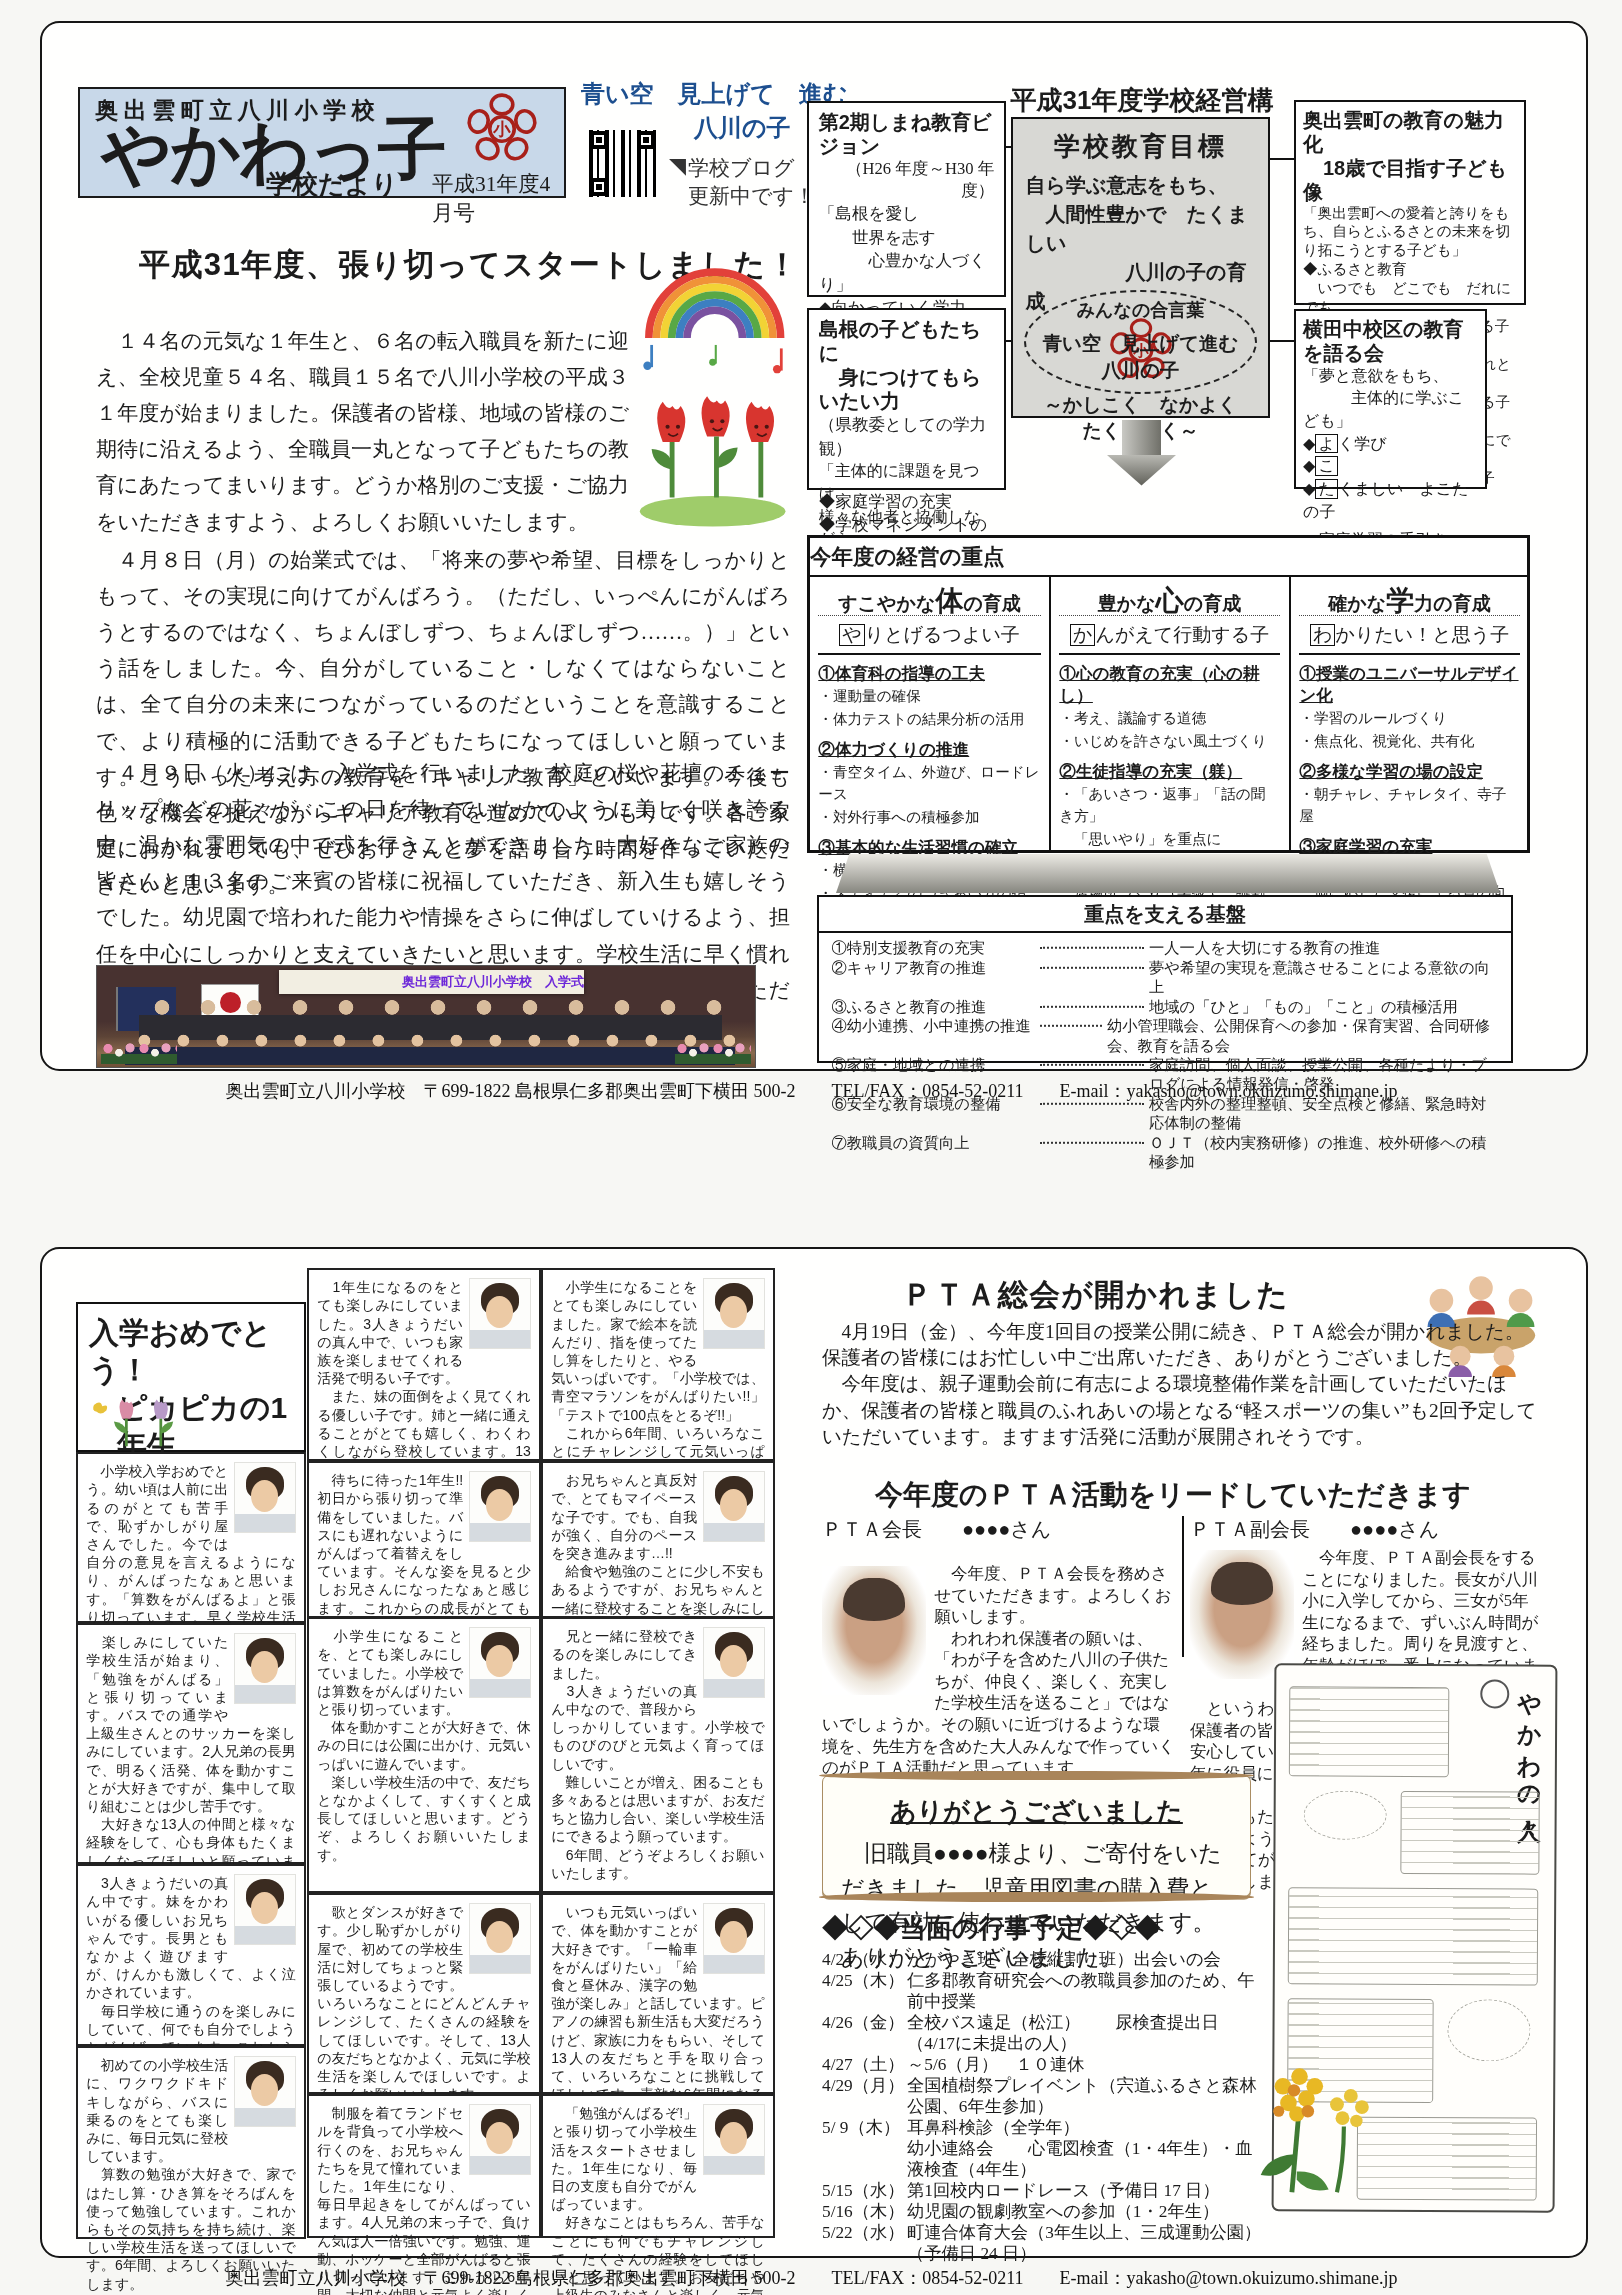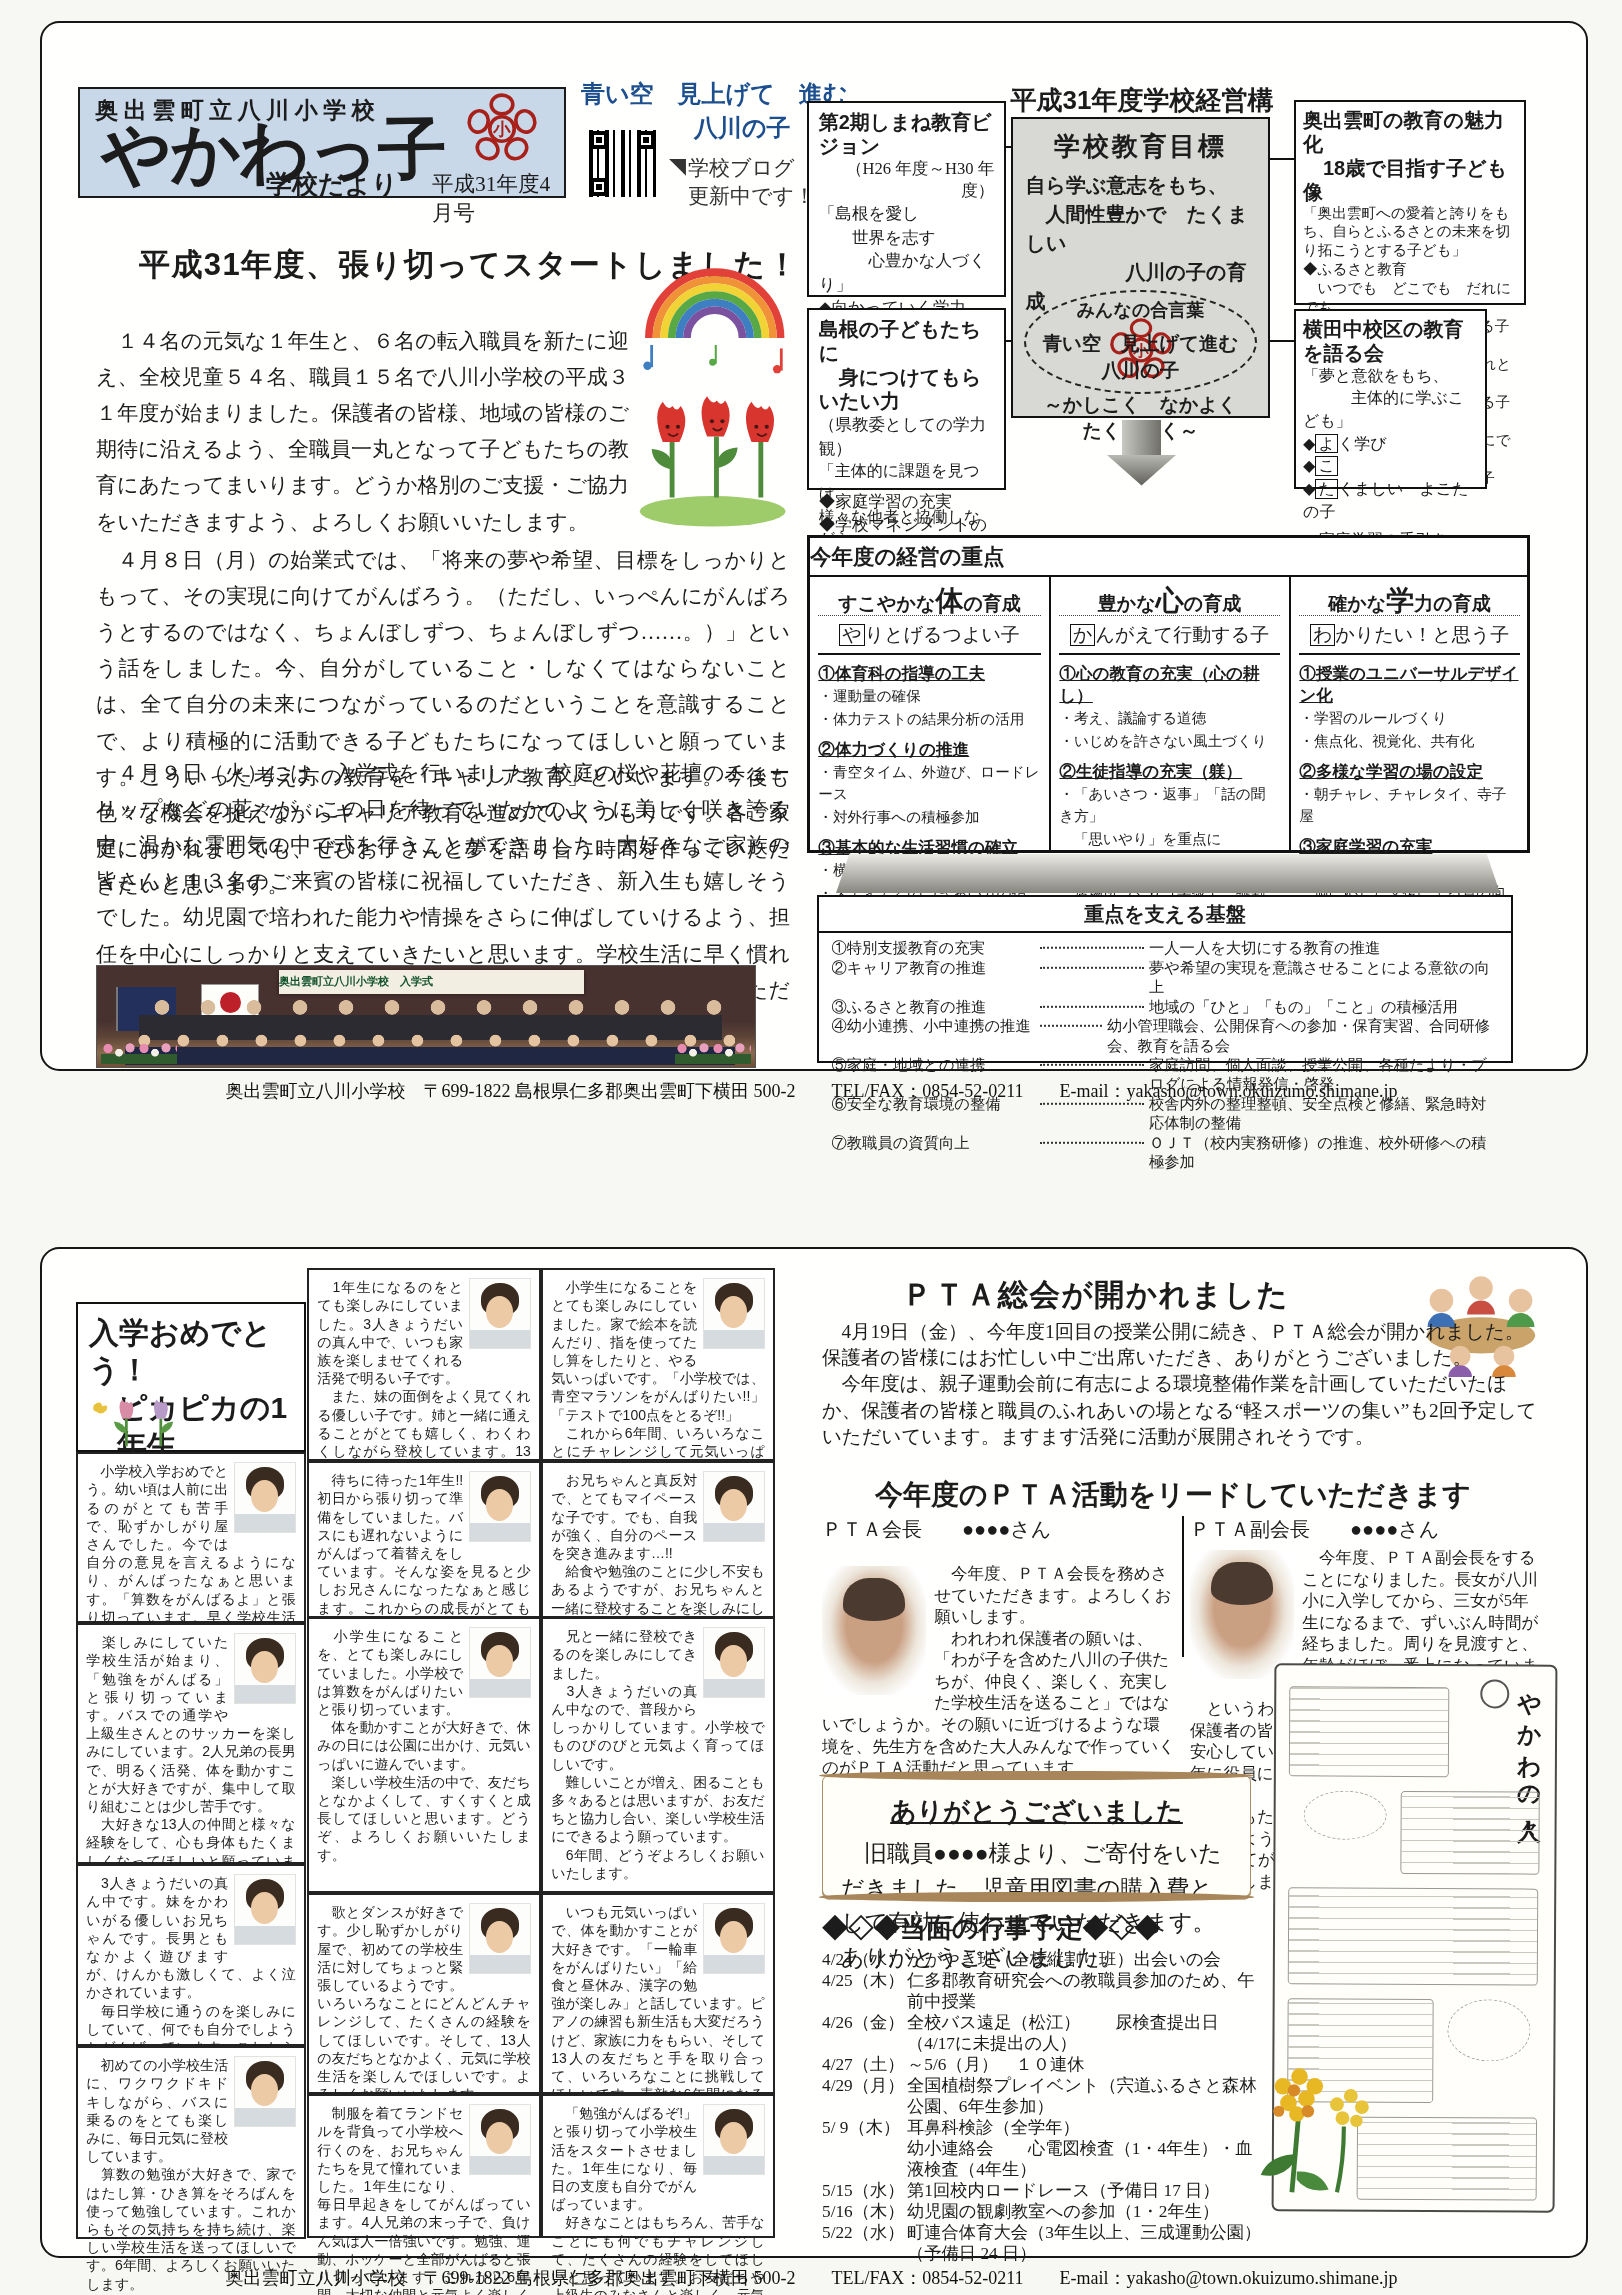--- a/index.html
+++ b/index.html
@@ -55,21 +55,21 @@
   .pedestal{background:linear-gradient(#eceae4,#86867f);clip-path:polygon(2% 0,98% 0,100% 100%,0 100%)}
   .kiban{border:2.1px solid #111;background:#fff;padding:4.2px 12.5px}
   .kb-title{font-size:20px;font-weight:800;text-align:center;border-bottom:2.1px solid #111;padding-bottom:2.8px;margin:0 -12.5px 5.5px}
   .kb-row{display:flex;align-items:baseline;font-size:15.3px;line-height:19.4px}
   .kb-lab{flex:0 0 208px}
   .kb-dots{flex:0 0 104px;border-bottom:2.1px dotted #333;transform:translateY(-4.2px);margin-right:5.5px}
   .kb-desc{flex:1}
   .footer{width:1623px;text-align:center;font-size:18px;color:#111}
   
   .photo{background:linear-gradient(#483230 0 55%,#5d4437 70%,#8a6a4e 86%,#6e4f36);overflow:hidden;border:0.7px solid #555}
-  .banner{position:absolute;background:#f2eee2;color:#14532d;text-align:left;font-weight:700;font-size:11px;line-height:23.6px;box-shadow:0 1.4px 4.2px rgba(0,0,0,.5)}
+  .banner{position:absolute;background:#f2eee2;color:#6d28d9;text-align:right;font-weight:700;font-size:13px;line-height:23.6px;box-shadow:0 1.4px 4.2px rgba(0,0,0,.5)}
   .flagJ{position:absolute;background:#fdfdfa;border:0.7px solid #999}
   .flagJ i{position:absolute;left:50%;top:50%;width:21px;height:21px;margin:-10.4px 0 0 -10.4px;border-radius:50%;background:#bd2029}
   .flagS{position:absolute;background:#23305c;border-left:2.8px solid #777}
   .crowd{position:absolute;background-repeat:repeat-x}
   .adults{background-image:radial-gradient(circle 7.6px at 23px 10.4px,#d8bc9c 0 7px,rgba(0,0,0,0) 7.6px),linear-gradient(180deg,rgba(0,0,0,0) 0 18px,#2c2b31 18px);background-size:46px 100%}
   .kids-row{background-image:radial-gradient(circle 6.2px at 19.4px 7.6px,#e3c3a0 0 5.5px,rgba(0,0,0,0) 6.2px),linear-gradient(180deg,rgba(0,0,0,0) 0 14px,#1f2742 14px);background-size:39px 100%}
   .pots{position:absolute;background-image:radial-gradient(circle 4.9px at 7px 5.5px,#e88bb0 0 4.2px,rgba(0,0,0,0) 4.9px),radial-gradient(circle 4.2px at 18px 9.7px,#f5f0e8 0 3.5px,rgba(0,0,0,0) 4.2px),radial-gradient(circle 4.9px at 29px 4.9px,#e8a0be 0 4.2px,rgba(0,0,0,0) 4.9px),linear-gradient(180deg,rgba(0,0,0,0) 0 11px,#2f5b2f 11px);background-size:36px 100%}
   
   .hdrbox{border:2.1px solid #111;background:#fff;padding:9.7px 11px}
   .hd-t{font-size:30px;font-weight:900;line-height:1.25}

